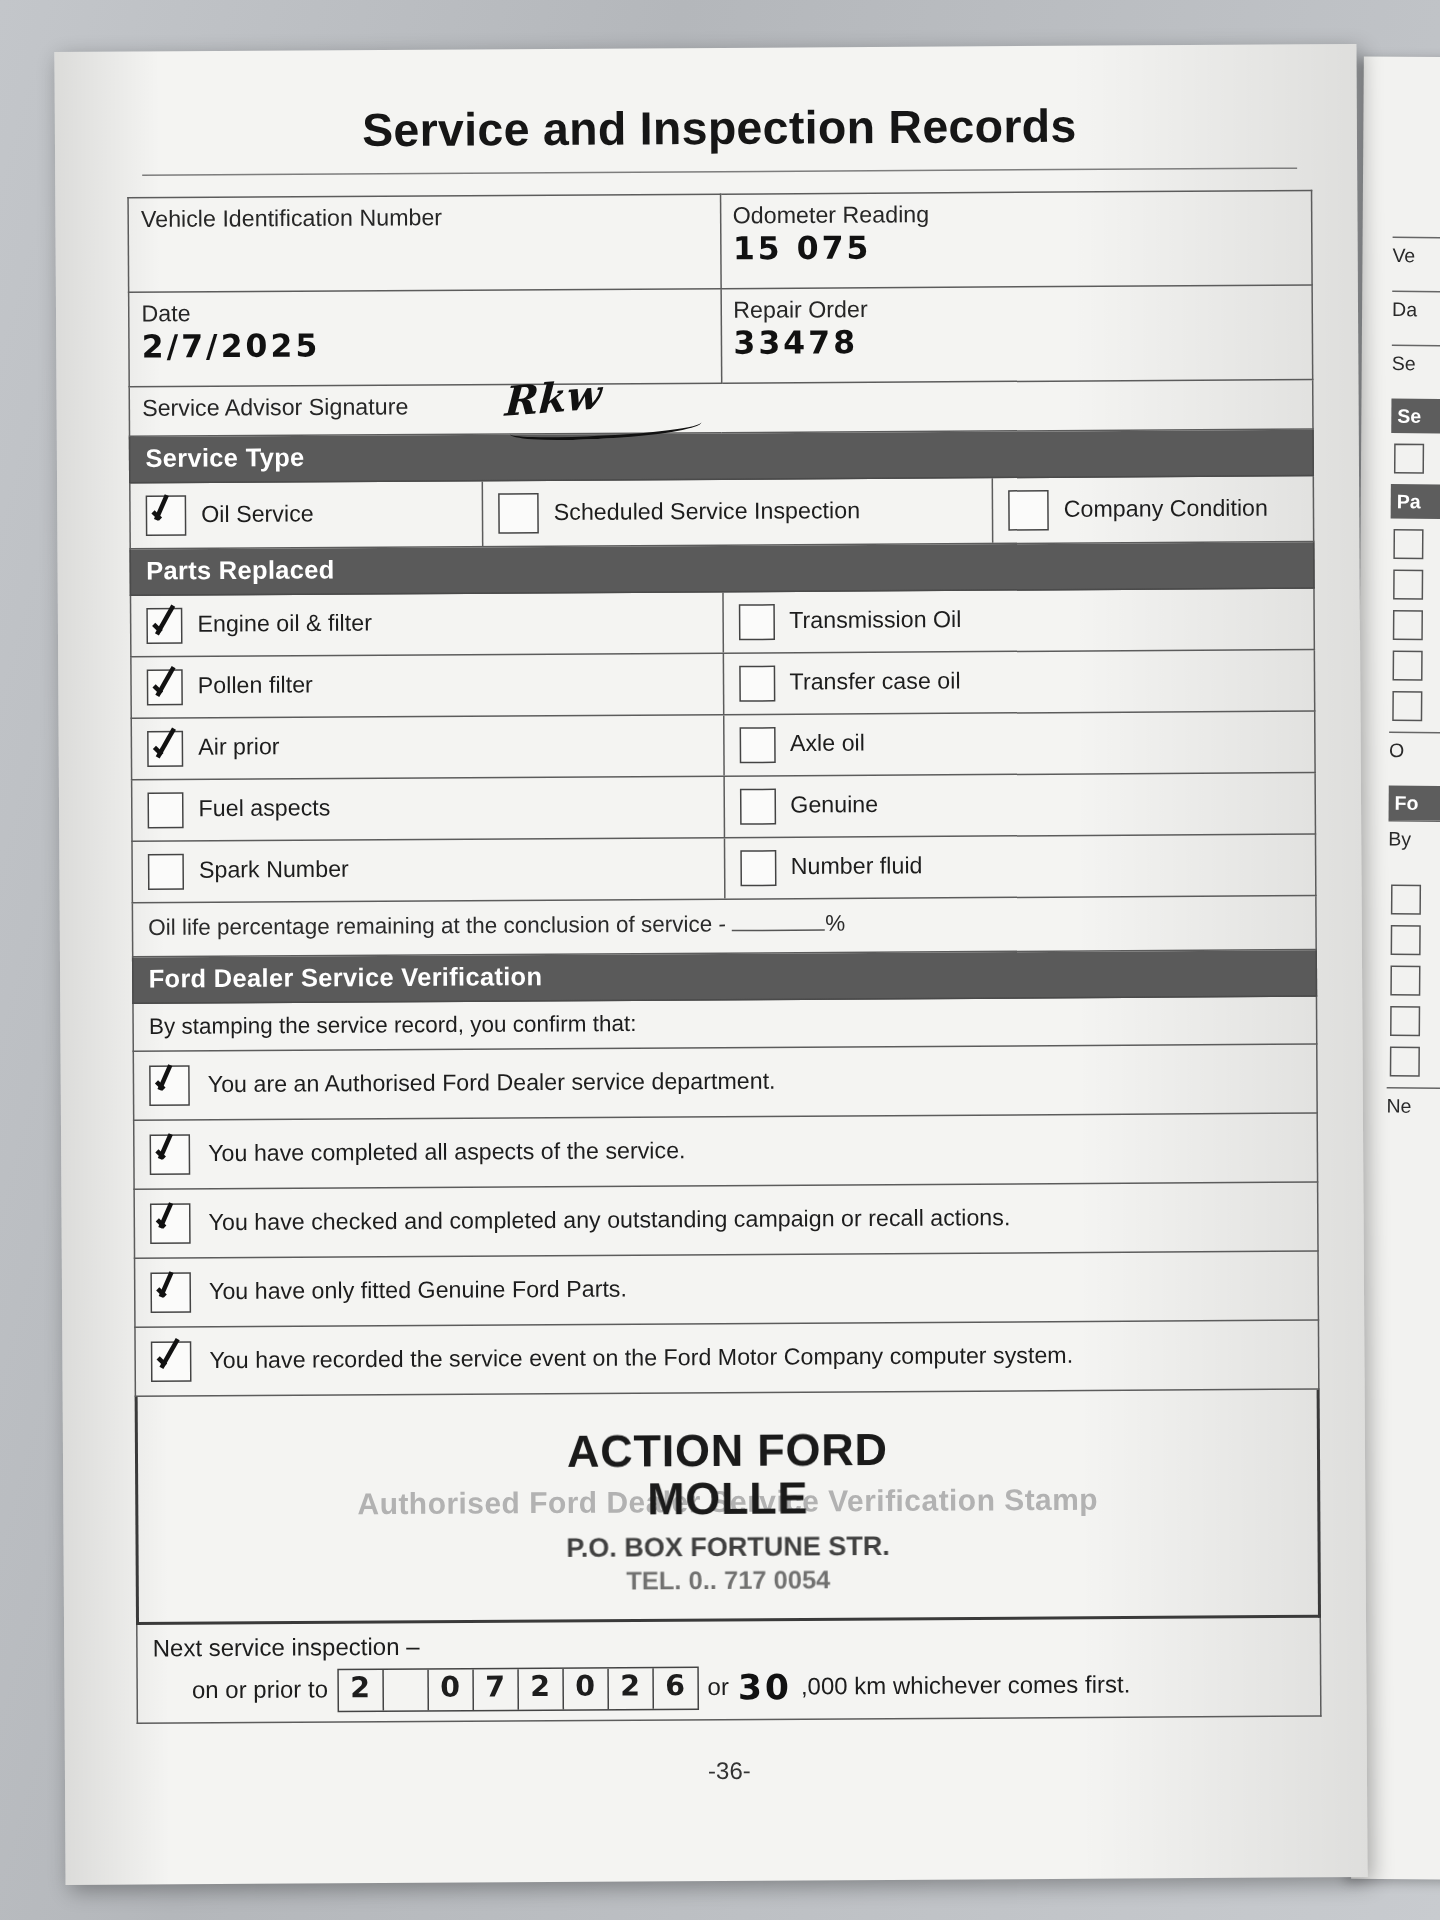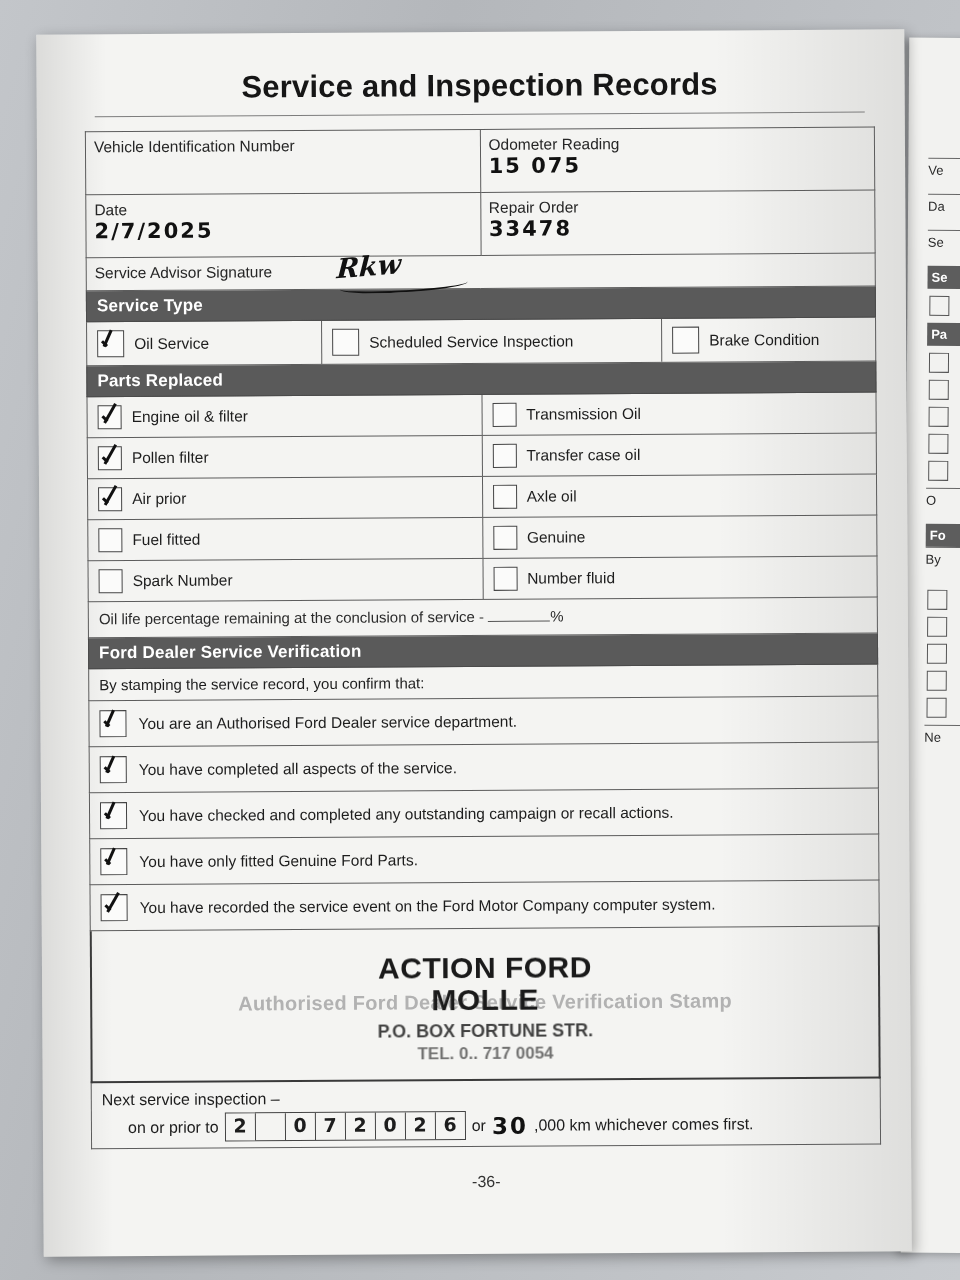--- a/index.html
+++ b/index.html
@@ -372,21 +372,21 @@
         <div class="cell" style="flex:0 0 235px">
           <span class="chk big ticked"></span>
           <span>Oil Service</span>
         </div>
         <div class="cell" style="flex:0 0 340px">
           <span class="chk big"></span>
           <span>Scheduled Service Inspection</span>
         </div>
         <div class="cell">
           <span class="chk big"></span>
-          <span>Brake Condition</span>
+          <span>Company Condition</span>
         </div>
       </div>
 
       <div class="band">Parts Replaced</div>
 
       <div class="row">
         <div class="cell">
           <span class="chk ticked overflow"></span>
           <span>Engine oil &amp; filter</span>
         </div>
@@ -411,21 +411,21 @@
           <span>Air prior</span>
         </div>
         <div class="cell">
           <span class="chk"></span>
           <span>Axle oil</span>
         </div>
       </div>
       <div class="row">
         <div class="cell">
           <span class="chk"></span>
-          <span>Fuel fitted</span>
+          <span>Fuel aspects</span>
         </div>
         <div class="cell">
           <span class="chk"></span>
           <span>Genuine</span>
         </div>
       </div>
       <div class="row">
         <div class="cell">
           <span class="chk"></span>
           <span>Spark Number</span>

